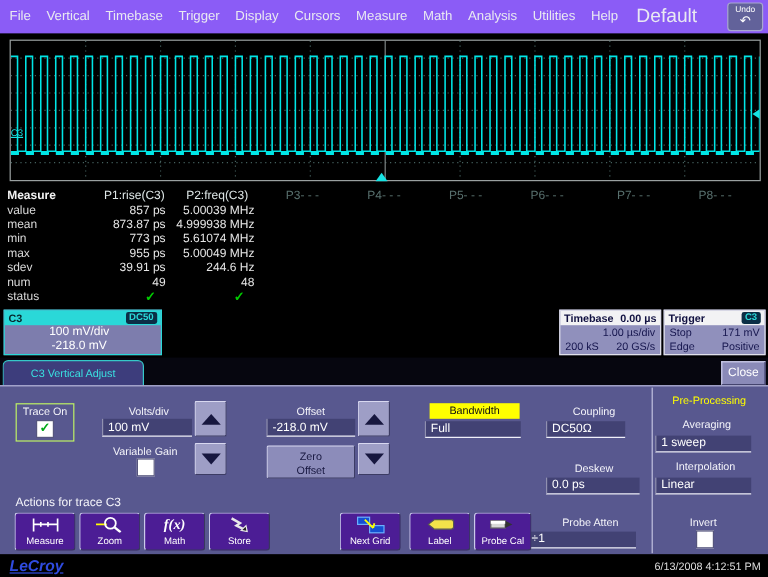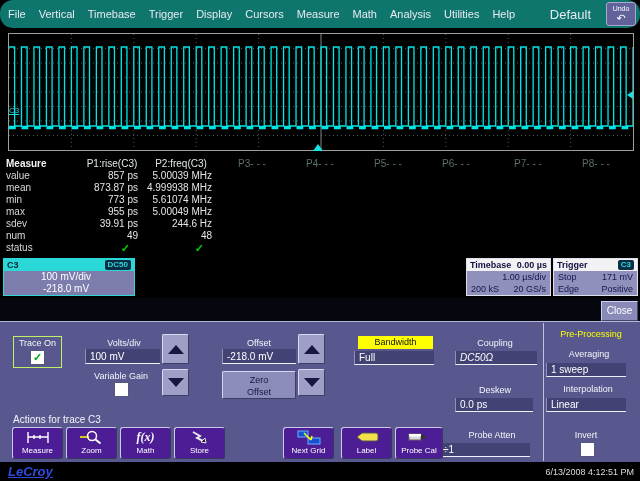--- a/index.html
+++ b/index.html
@@ -1,22 +1,22 @@
 <!DOCTYPE html>
 <html><head>
 <meta charset="utf-8">
 <style>
   html,body{margin:0;padding:0;background:#222;}
   #screen{position:relative;width:640px;height:481px;background:#000;overflow:hidden;
           font-family:"Liberation Sans",sans-serif;-webkit-font-smoothing:antialiased;}
   
-  #menubar{position:absolute;left:0;top:0;width:640px;height:28px;background:#0f766e;
-           display:flex;align-items:center;gap:13px;padding-left:8px;box-sizing:border-box;border-radius:13px;}
+  #menubar{position:absolute;left:0;top:0;width:640px;height:28px;background:#8b5cf6;
+           display:flex;align-items:center;gap:13px;padding-left:8px;box-sizing:border-box;}
   .menu-item{color:#e9e9f2;font-size:11px;cursor:default;white-space:nowrap;}
-  #menu-default{margin-left:auto;color:#e9e9f2;font-size:13px;margin-right:2px;}
+  #menu-default{margin-left:auto;color:#e9e9f2;font-size:16px;margin-right:12px;}
   #undo-btn{width:30px;height:24px;background:#62629a;border:1px solid #a8a8d0;border-radius:3px;
             margin-right:4px;color:#fff;font-size:7px;text-align:center;line-height:8px;padding-top:2px;box-sizing:border-box;}
   #undo-btn .arrow{font-size:11px;line-height:10px;display:block;}
   
   #wavearea{position:absolute;left:0;top:28px;width:640px;height:130px;background:#000;}
   #grid{position:absolute;left:8px;top:5px;width:624px;height:116px;border:1px solid #9aa0a0;}
   #trace-label{position:absolute;left:9px;top:78px;color:#17e3e3;font-size:8px;text-decoration:underline;}
   #trig-time-marker{position:absolute;left:313px;top:116px;width:0;height:0;
       border-left:5px solid transparent;border-right:5px solid transparent;border-bottom:7px solid #17e3e3;}
   #trig-level-marker{position:absolute;left:627px;top:63px;width:0;height:0;
@@ -243,20 +243,21 @@
       <span>Stop</span>
       <span>171 mV</span>
     </div>
     <div class="row">
       <span>Edge</span>
       <span>Positive</span>
     </div>
   </div>
 
   <div id="dlg-strip"></div>
+  <div id="dlg-tab">C3 Vertical Adjust</div>
   <div id="dlg-close">Close</div>
 
   <div id="dlg-body">
 
     <div class="groupbox" style="left:13px;top:14px;width:47px;height:30px;">
       <div class="dlg-label" style="left:0;top:1px;width:47px;">Trace On</div>
       <div class="checkbox" style="position:absolute;left:16px;top:13px;">✓</div>
     </div>
 
     <div class="dlg-label" style="left:86px;top:16px;width:76px;">Volts/div</div>
@@ -282,21 +283,21 @@
 
     <div id="zero-btn">
       <span>Zero</span><br>
       <span>Offset</span>
     </div>
 
     <div id="bw-label">Bandwidth</div>
     <div class="field" style="left:354px;top:29px;width:80px;height:14px;">Full</div>
 
     <div class="dlg-label" style="left:457px;top:16px;width:76px;">Coupling</div>
-    <div class="field" style="left:455px;top:29px;width:82px;height:14px;font-style:italic;">DC50Ω</div>
+    <div class="field" style="left:455px;top:29px;width:66px;height:14px;">DC50Ω</div>
 
     <div class="dlg-label" style="left:457px;top:63px;width:76px;">Deskew</div>
     <div class="field" style="left:455px;top:76px;width:78px;height:14px;">0.0 ps</div>
 
     <div id="vsep"></div>
 
     <div class="dlg-label-y" style="left:546px;top:7px;width:90px;">Pre-Processing</div>
     <div class="dlg-label" style="left:548px;top:27px;width:82px;">Averaging</div>
     <div class="field" style="left:546px;top:41px;width:80px;height:14px;">1 sweep</div>
     <div class="dlg-label" style="left:546px;top:62px;width:84px;">Interpolation</div>

